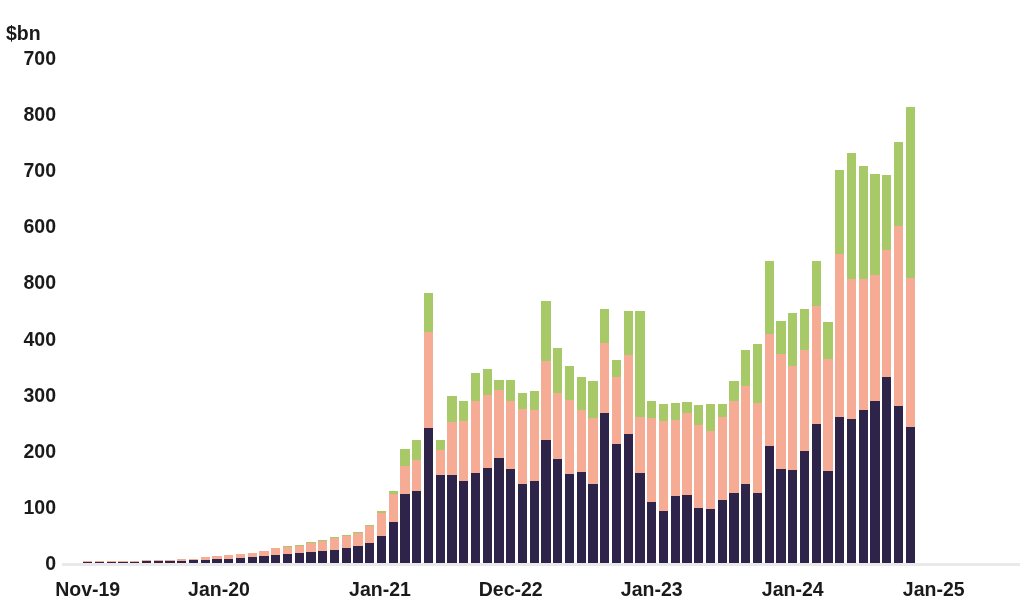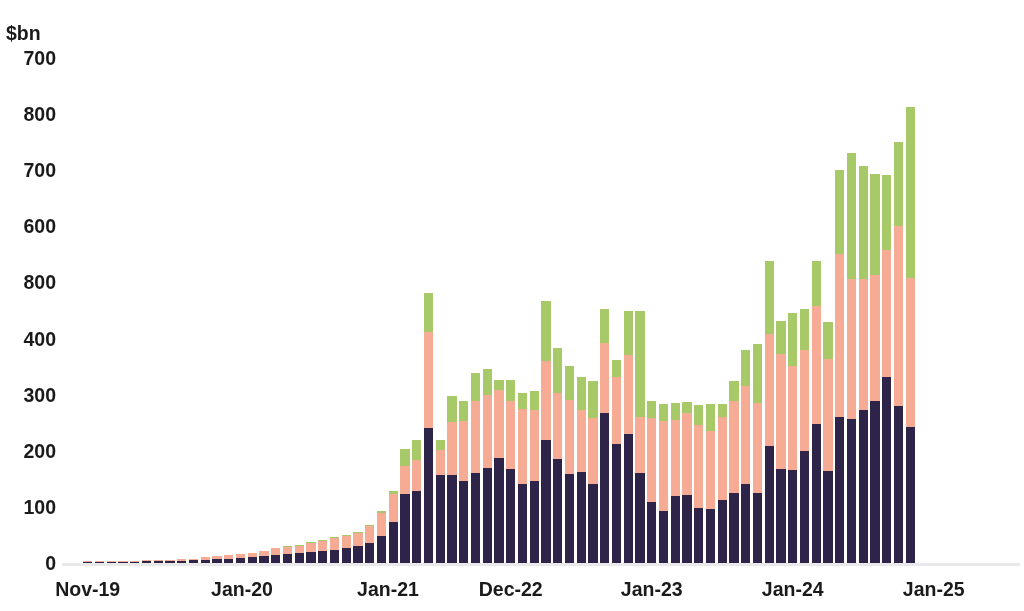--- a/index.html
+++ b/index.html
@@ -494,21 +494,21 @@
       </div>
       <div class="bar" style="left: 843.5px;">
         <span class="seg" style="height: 136.35px; background: rgb(46, 35, 72);"></span>
         <span class="seg" style="height: 148.694px; background: rgb(246, 171, 149);"></span>
         <span class="seg" style="height: 171.139px; background: rgb(168, 201, 103);"></span>
       </div>
     </div>
 
   <div class="xlabels" id="xlabels">
       <div class="xtick" style="left: 87.7px;">Nov-19</div>
-      <div class="xtick" style="left: 242px;">Jan-20</div>
-      <div class="xtick" style="left: 388px;">Jan-21</div>
+      <div class="xtick" style="left: 219px;">Jan-20</div>
+      <div class="xtick" style="left: 380px;">Jan-21</div>
       <div class="xtick" style="left: 510.7px;">Dec-22</div>
       <div class="xtick" style="left: 651.7px;">Jan-23</div>
       <div class="xtick" style="left: 792.7px;">Jan-24</div>
       <div class="xtick" style="left: 933.7px;">Jan-25</div>
     </div>
 
 </div>
 
 </body></html>

